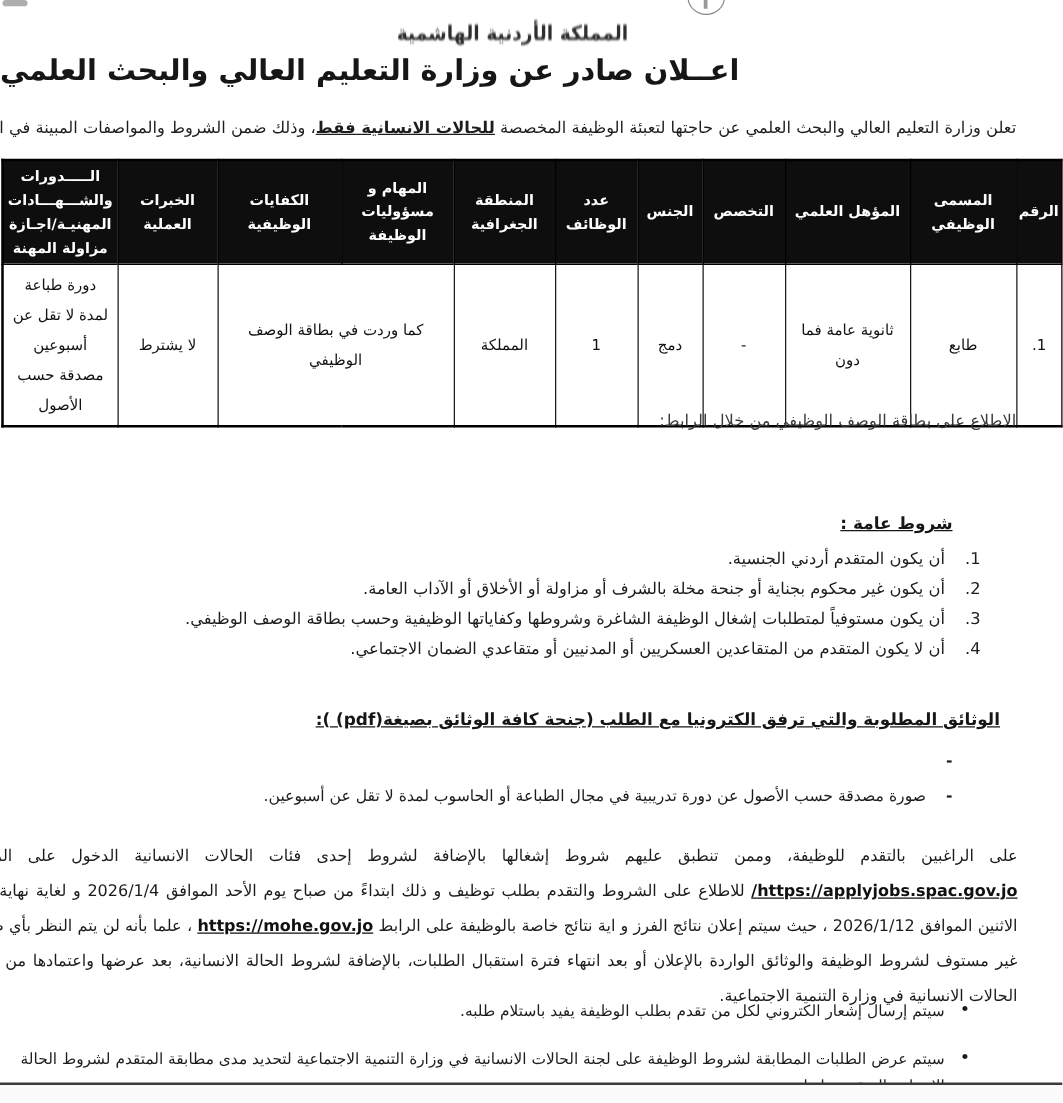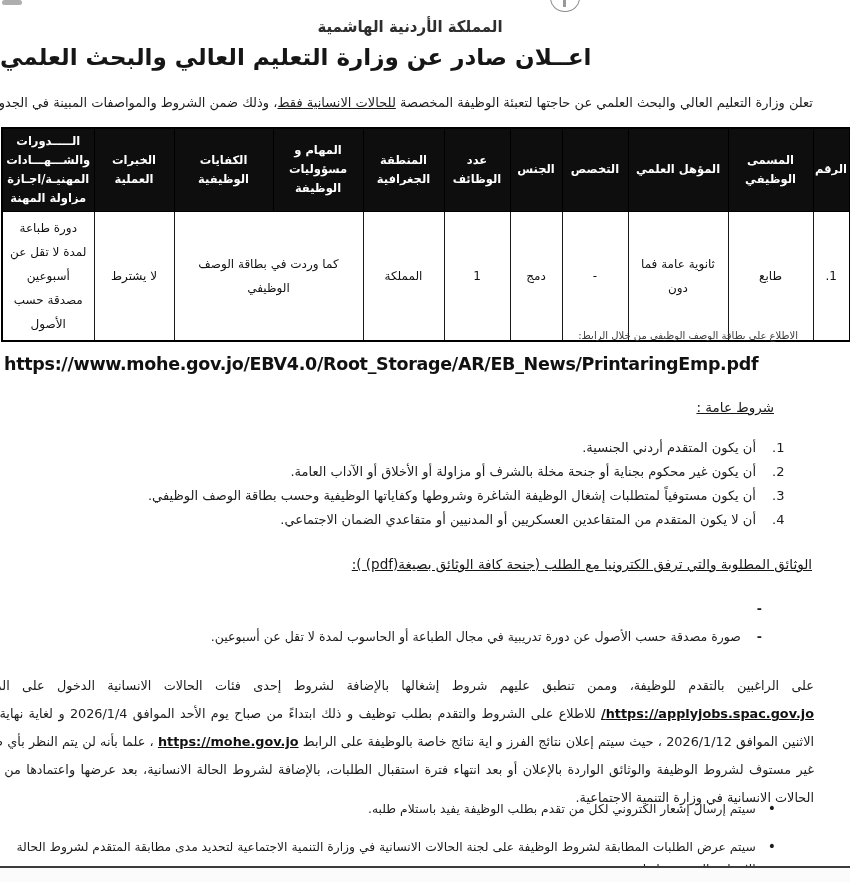--- a/index.html
+++ b/index.html
@@ -28,21 +28,21 @@
     text-align:left;direction:rtl;
     font-size:23px;font-weight:bold;color:#161616;
     letter-spacing:0px;
   }
 
   .intro-line{
     position:absolute;top:95px;right:7px;width:838px;
     direction:rtl;text-align:right;white-space:nowrap;
     font-size:13px;color:#1d1d1d;
   }
-  .intro-line .emph{font-weight:normal;text-decoration:underline;}
+  .intro-line .emph{font-weight:bold;text-decoration:underline;}
 
   
   .jobs-table{
     position:absolute;top:127px;left:1px;width:848px;
     border-collapse:collapse;table-layout:fixed;
     border:2px solid #000;
   }
   .jobs-table th{
     background:#0e0e0e;color:#ffffff;
     font-weight:bold;font-size:11.5px;line-height:1.65;
@@ -50,34 +50,34 @@
   }
   .jobs-table thead tr{height:78px;}
   .jobs-table tbody tr{height:113px;}
   .jobs-table td{
     background:#fff;color:#121212;
     font-size:12px;line-height:2.0;
     border:1.5px solid #1a1a1a;padding:4px 6px;text-align:center;vertical-align:middle;
   }
 
   .table-caption{
-    position:absolute;top:330px;right:22px;
-    direction:rtl;font-size:10px;color:#3a3a3a;
+    position:absolute;top:330px;right:7px;
+    direction:rtl;font-size:13px;color:#3a3a3a;
   }
 
   .pdf-url{
     position:absolute;top:354px;left:4px;
     direction:ltr;font-size:17.5px;font-weight:bold;color:#111;
     letter-spacing:-0.3px;text-decoration:none;
   }
 
   .section-heading{
     position:absolute;direction:rtl;
-    font-size:13.5px;font-weight:normal;color:#161616;
-    text-decoration:underline;margin:0;
+    font-size:13.5px;font-weight:bold;color:#161616;
+    text-decoration:underline;margin:12px;
   }
   .h-conditions{top:399px;right:46px;}
   .h-documents{top:556px;right:8px;}
 
   .conditions-list{position:absolute;top:440px;right:32px;width:780px;direction:rtl;}
   .cond-item{display:flex;flex-direction:row;gap:16px;margin-bottom:9px;font-size:13px;color:#1c1c1c;}
   .cond-item .num{min-width:16px;text-align:left;}
 
   .docs-list{position:absolute;top:601px;right:58px;width:760px;direction:rtl;}
   .doc-item{display:flex;flex-direction:row;gap:16px;margin-bottom:13px;font-size:12.5px;color:#1c1c1c;}
@@ -153,21 +153,20 @@
         <td>المملكة</td>
         <td colspan="2">كما وردت في بطاقة الوصف الوظيفي</td>
         <td>لا يشترط</td>
         <td>دورة طباعة لمدة لا تقل عن أسبوعين مصدقة حسب الأصول</td>
       </tr>
     </tbody>
   </table>
 
   <div class="table-caption">الاطلاع على بطاقة الوصف الوظيفي من خلال الرابط:</div>
 
-  <a class="pdf-url" href="#">https://www.mohe.gov.jo/EBV4.0/Root_Storage/AR/EB_News/PrintaringEmp.pdf</a>
 
   <h2 class="section-heading h-conditions">شروط عامة :</h2>
 
   <div class="conditions-list">
     <div class="cond-item">
       <span class="num">1.</span>
       <span class="txt">أن يكون المتقدم أردني الجنسية.</span>
     </div>
     <div class="cond-item">
       <span class="num">2.</span>

